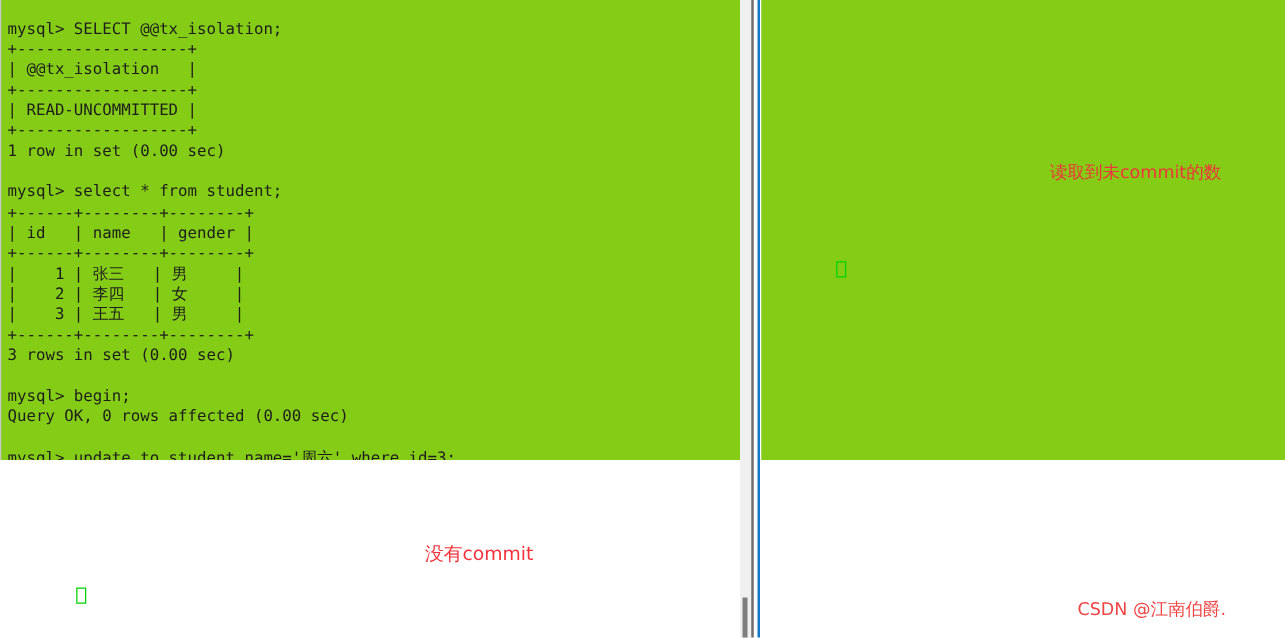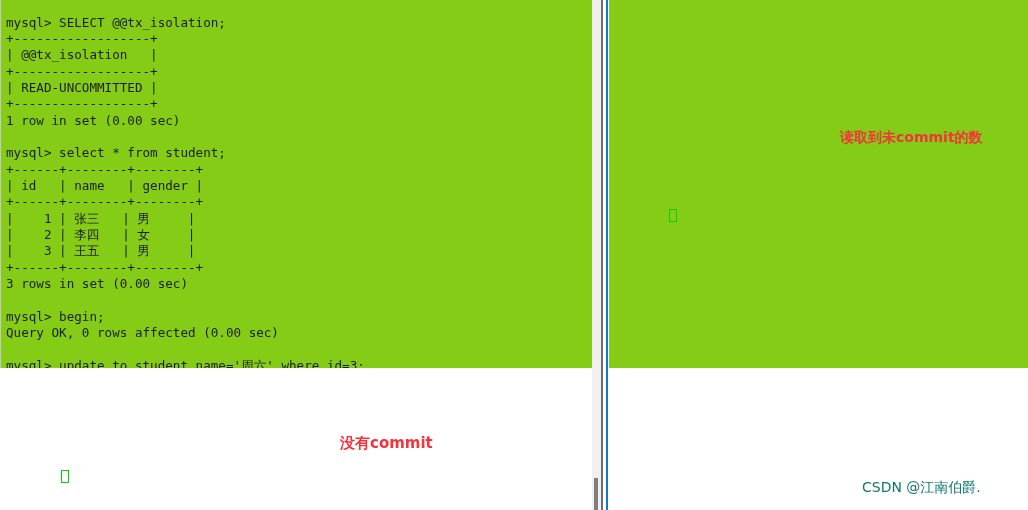--- a/index.html
+++ b/index.html
@@ -81,32 +81,32 @@
   }
   #cursor-left  { left: 61px;  top: 470px; }
   #cursor-right { left: 669px; top: 209px; }
 
   
   .annotation {
     position: absolute;
     color: #f4333c;
     font-family: "DejaVu Sans", "Liberation Sans", sans-serif;
     font-size: 15px;
-    font-weight: 700;
+    font-weight: 400;
     white-space: nowrap;
   }
   #annotation-no-commit   { left: 340px; top: 434px; }
   #annotation-dirty-read  { left: 840px; top: 129px; font-size: 14px; }
 
   
   #watermark {
     position: absolute;
     left: 862px;
     top: 479px;
-    color: #0f766e;
+    color: #ef4444;
     font-family: "DejaVu Sans", "Liberation Sans", sans-serif;
     font-size: 14px;
     white-space: nowrap;
   }
 </style>
 </head>
 <body>
 
 <div class="panel" id="left-panel">
   <pre class="term" id="left-text">mysql&gt; SELECT @@tx_isolation;

